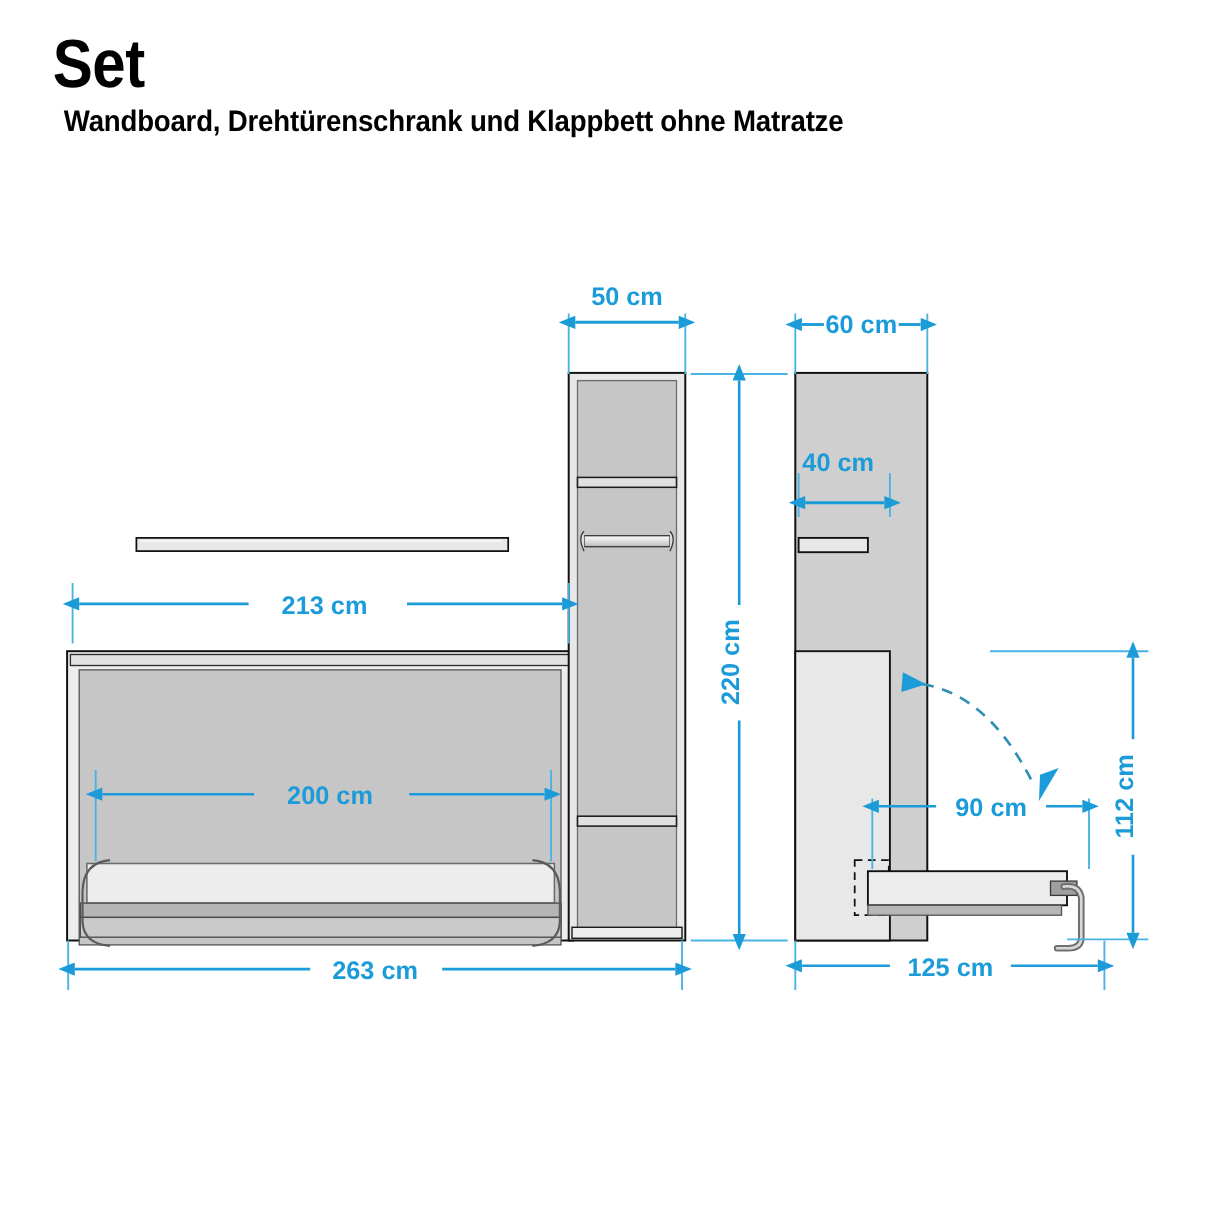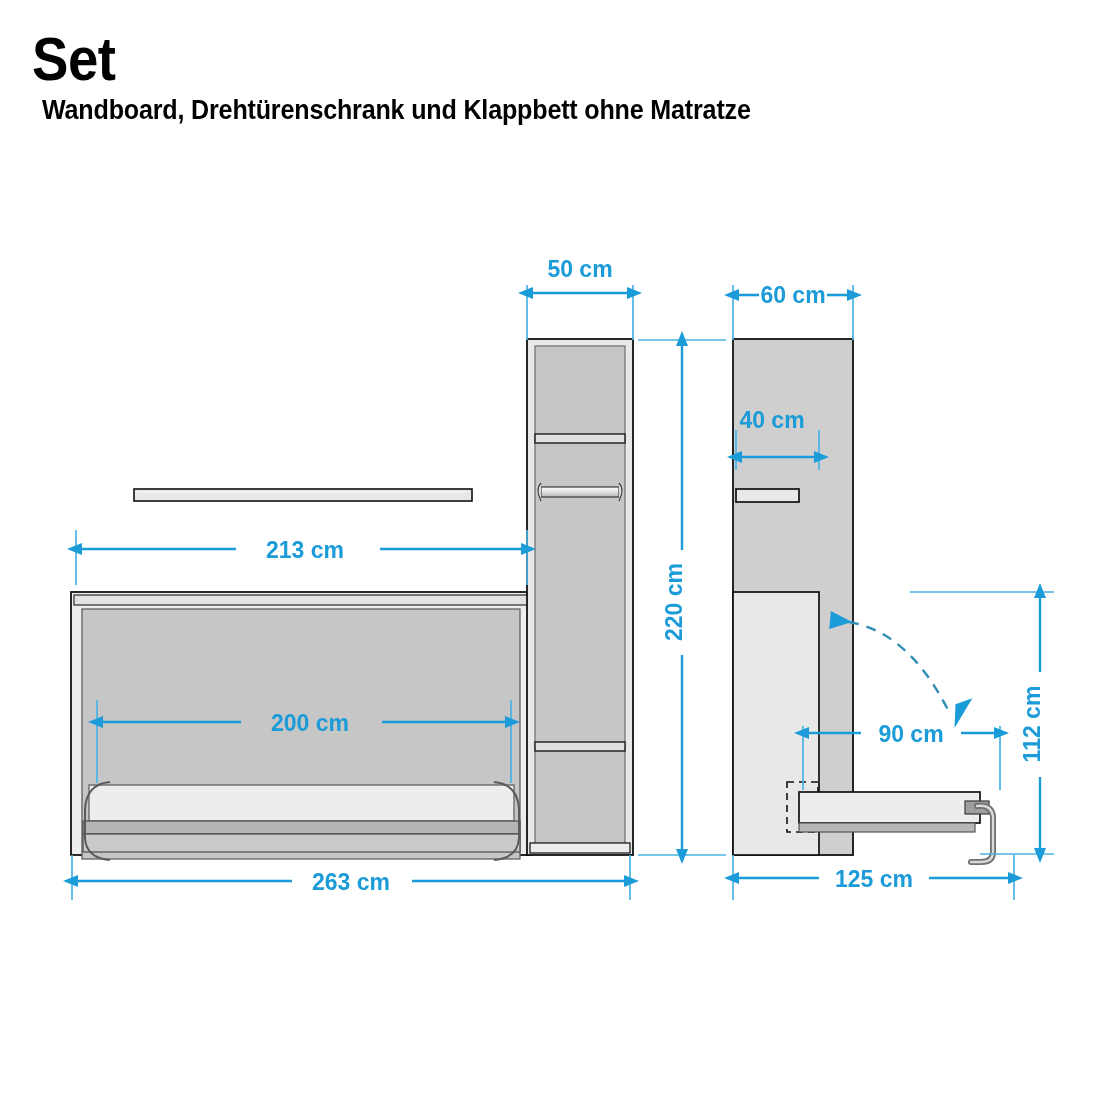--- a/index.html
+++ b/index.html
@@ -19,21 +19,21 @@
   #sheet {
     position: relative;
     width: 1100px;
     height: 1100px;
     background: #ffffff;
   }
 
   
   #header {
     position: absolute;
-    left: 32px;
+    left: 48px;
     top: 30px;
     width: 1000px;
   }
   #title {
     font-family: "Liberation Sans Narrow", "Liberation Sans", sans-serif;
     font-size: 62px;
     font-weight: bold;
     line-height: 0.95;
     color: #000000;
     letter-spacing: -0.5px;
@@ -48,21 +48,21 @@
     color: #000000;
     margin: 6px 0 0 10px;
     letter-spacing: -0.2px;
     transform: scaleX(0.93);
     transform-origin: left center;
   }
 
   
   #drawing {
     position: absolute;
-    left: 14px;
+    left: 4px;
     top: 0;
     width: 960px;
     height: 1100px;
   }
   #drawing svg {
     display: block;
   }
 
   .dimtext {
     font-family: "Liberation Sans", sans-serif;

